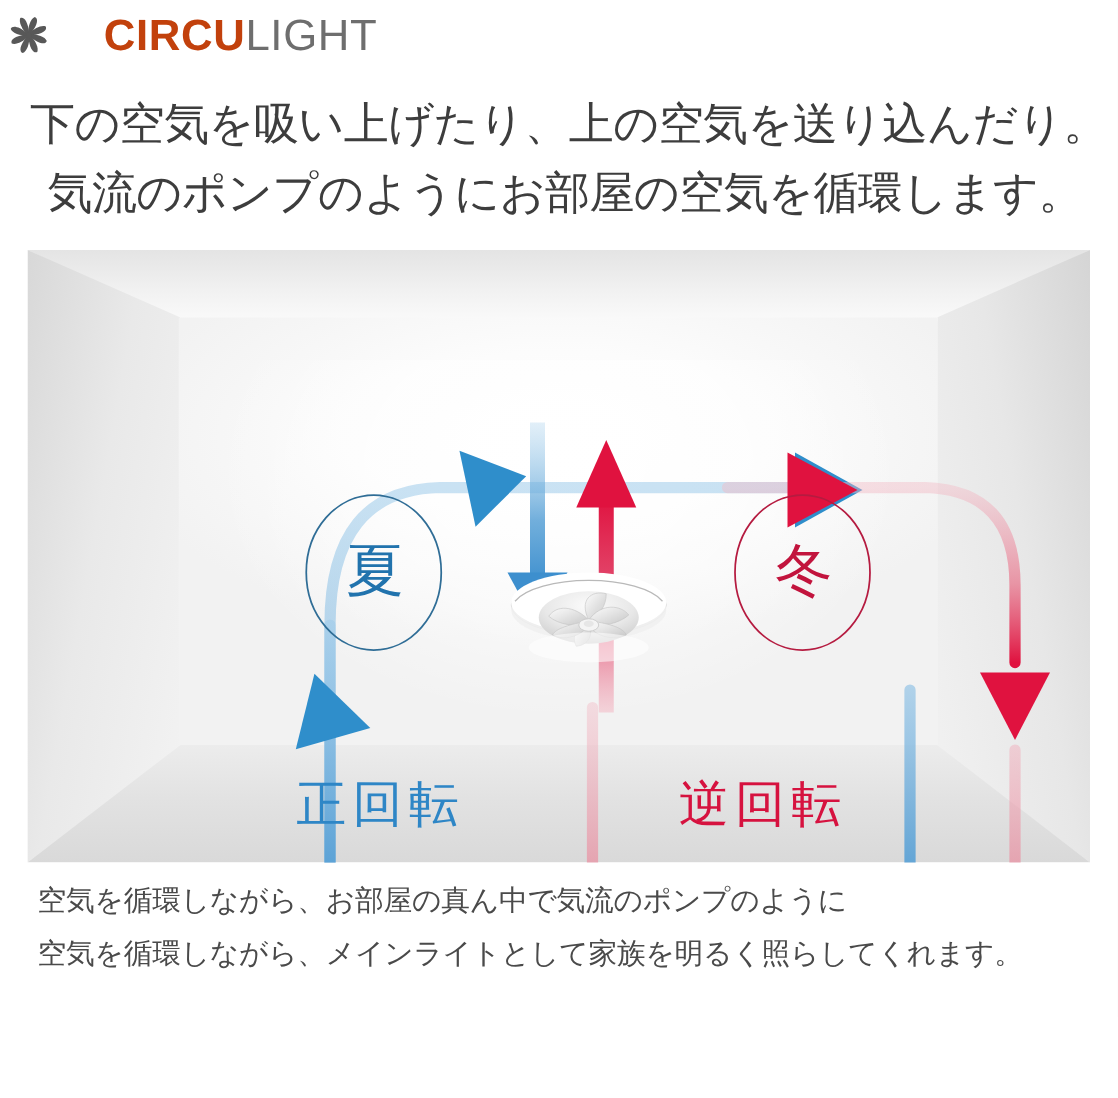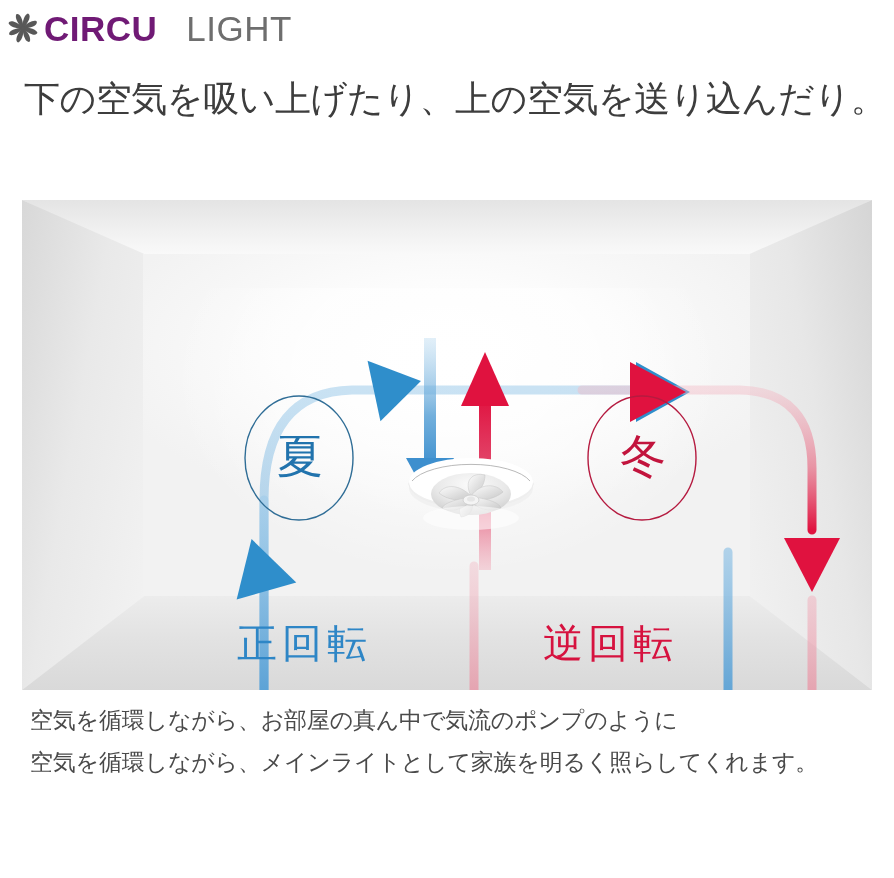--- a/index.html
+++ b/index.html
@@ -33,22 +33,22 @@
     display: block;
   }
   #logo-wordmark {
     font-family: "Liberation Sans", "DejaVu Sans", sans-serif;
     font-size: 35px;
     letter-spacing: 0.5px;
     line-height: 1;
     white-space: nowrap;
     color: #5d5d5d;
   }
-  #logo-circu { font-weight: 700; color: #701a75; }
-  #logo-light { font-weight: 400; color: #6e6e6e; margin-left: 29px; }
+  #logo-circu { font-weight: 700; color: #c2410c; margin-left: 39px; }
+  #logo-light { font-weight: 400; color: #6e6e6e; }
 
   
   #headline {
     position: absolute;
     left: 24px;
     top: 72px;
     width: 860px;
   }
   #headline .hl-line {
     font-size: 36px;
@@ -173,20 +173,21 @@
       </g>
     </g>
   </svg>
   <div id="logo-wordmark">
     <span id="logo-circu">CIRCU</span><span id="logo-light">LIGHT</span>
   </div>
 </div>
 
 <div id="headline">
   <div class="hl-line">下の空気を吸い上げたり、上の空気を送り込んだり。</div>
+  <div class="hl-line indent">気流のポンプのようにお部屋の空気を循環します。</div>
 </div>
 
 <div id="room-photo">
 
   <div class="face" id="ceiling"></div>
   <div class="face" id="wall-left"></div>
   <div class="face" id="wall-right"></div>
   <div class="face" id="wall-back"></div>
   <div class="face" id="floor"></div>
   <div class="face" id="glow"></div>

